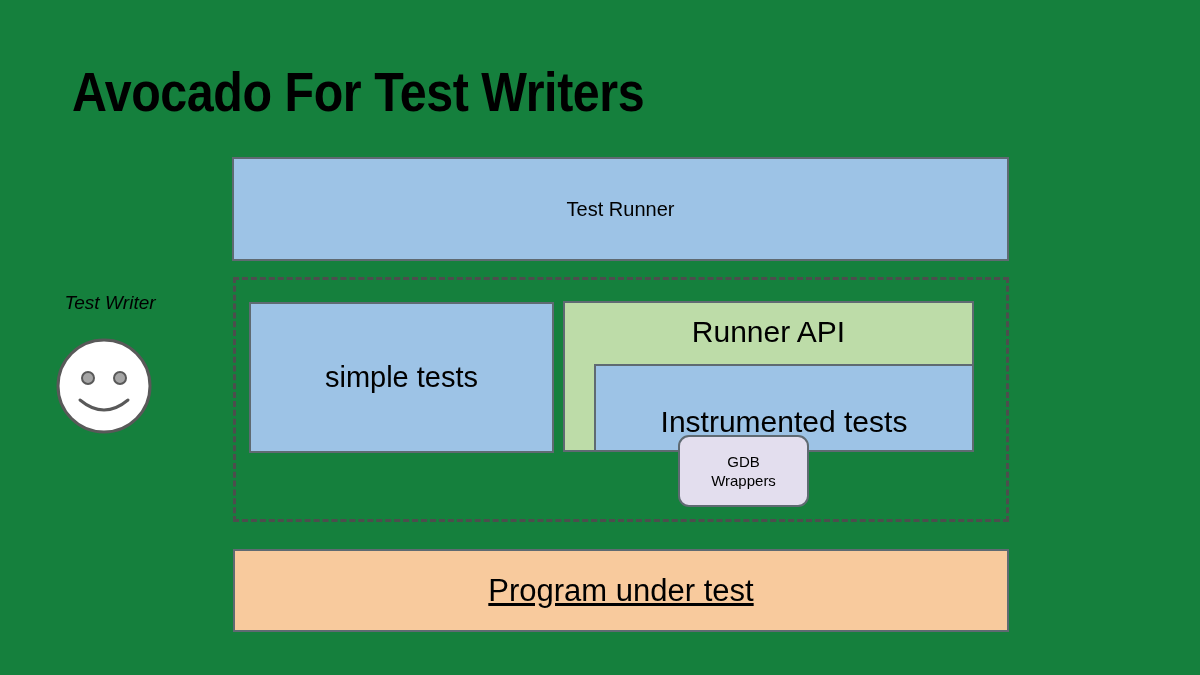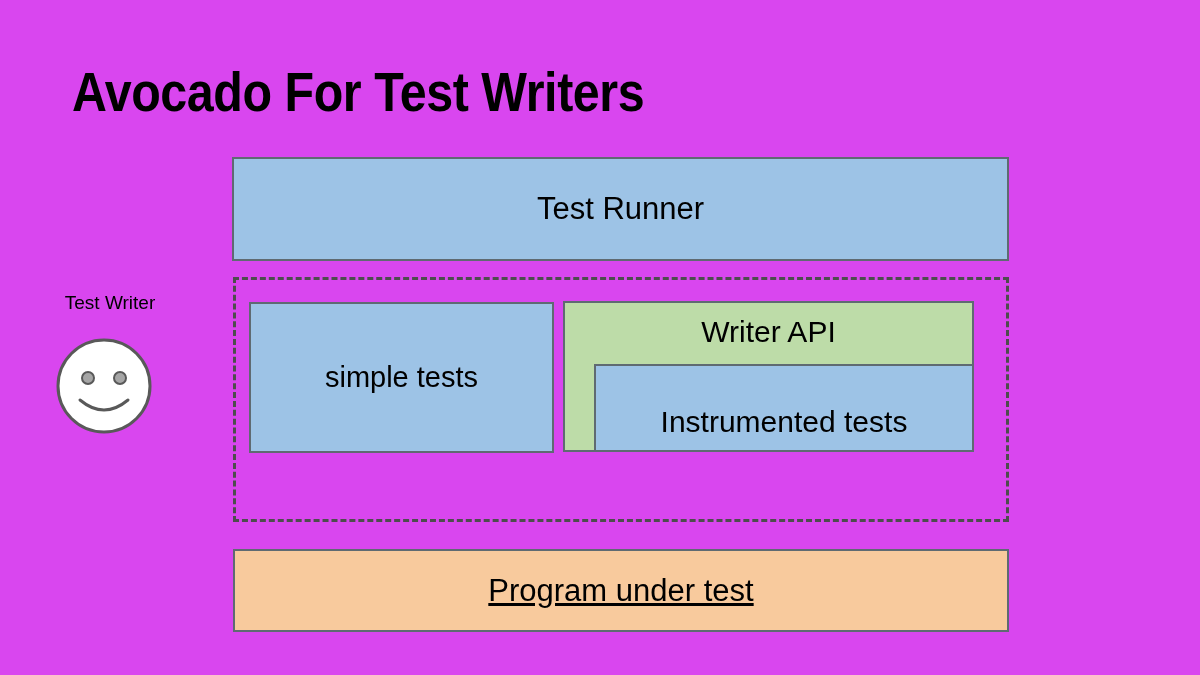--- a/index.html
+++ b/index.html
@@ -5,21 +5,21 @@
 <style>
   html, body {
     margin: 0;
     padding: 0;
     background: #ffffff;
   }
   #slide {
     position: relative;
     width: 1200px;
     height: 675px;
-    background: #d946ef;
+    background: #15803d;
     overflow: hidden;
     font-family: "Liberation Sans", sans-serif;
     color: #000000;
   }
 
   
   #slide-title {
     position: absolute;
     left: 72px;
     top: 60px;
@@ -45,20 +45,21 @@
   #persona-label {
     position: absolute;
     left: 0;
     top: 0;
     width: 160px;
     text-align: center;
     font-size: 19px;
     line-height: 22px;
     color: #000000;
     white-space: nowrap;
+    font-style: italic;
   }
   #persona-face {
     position: absolute;
     left: 24px;
     top: 44px;
   }
 
   
   .box {
     position: absolute;
@@ -75,21 +76,21 @@
     white-space: pre-line;
   }
 
   #box-test-runner {
     left: 232px;
     top: 157px;
     width: 777px;
     height: 104px;
     background: #9dc3e6;
   }
-  #box-test-runner .box-label { font-size: 31px; }
+  #box-test-runner .box-label { font-size: 20px; }
 
   
   #avocado-group {
     position: absolute;
     left: 233px;
     top: 277px;
     width: 776px;
     height: 245px;
     box-sizing: border-box;
     border: 3px dashed #4d4d4d;
@@ -174,25 +175,29 @@
     <span class="box-label">Test Runner</span>
   </div>
 
   <div id="avocado-group"></div>
 
   <div class="box" id="box-simple-tests">
     <span class="box-label">simple tests</span>
   </div>
 
   <div class="box" id="box-testing-api">
-    <span class="box-label">Writer API</span>
+    <span class="box-label">Runner API</span>
   </div>
 
   <div class="box" id="box-instrumented-tests">
     <span class="box-label">Instrumented tests</span>
   </div>
 
+  <div class="box" id="box-gdb-wrappers">
+    <span class="box-label">GDB
+Wrappers</span>
+  </div>
 
   <div class="box" id="box-program-under-test">
     <span class="box-label">Program under test</span>
   </div>
 
 </div>
 
 </body></html>

